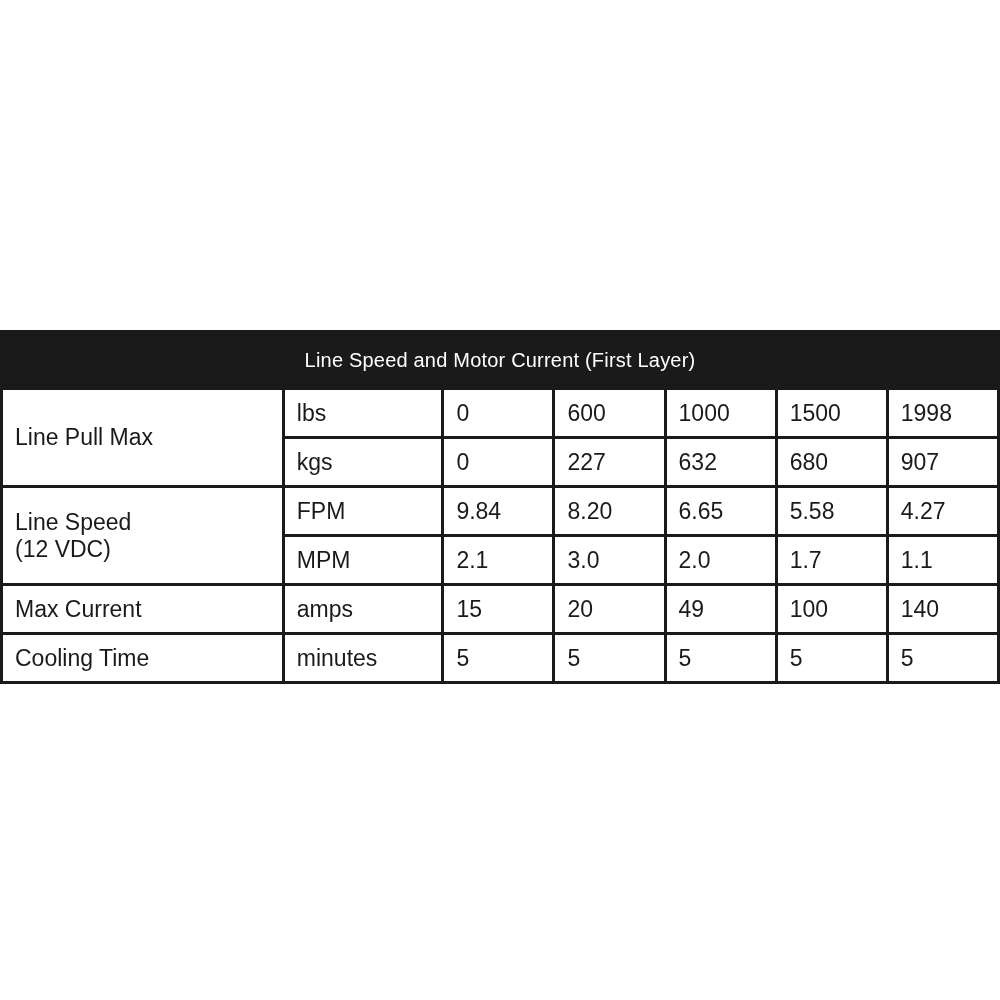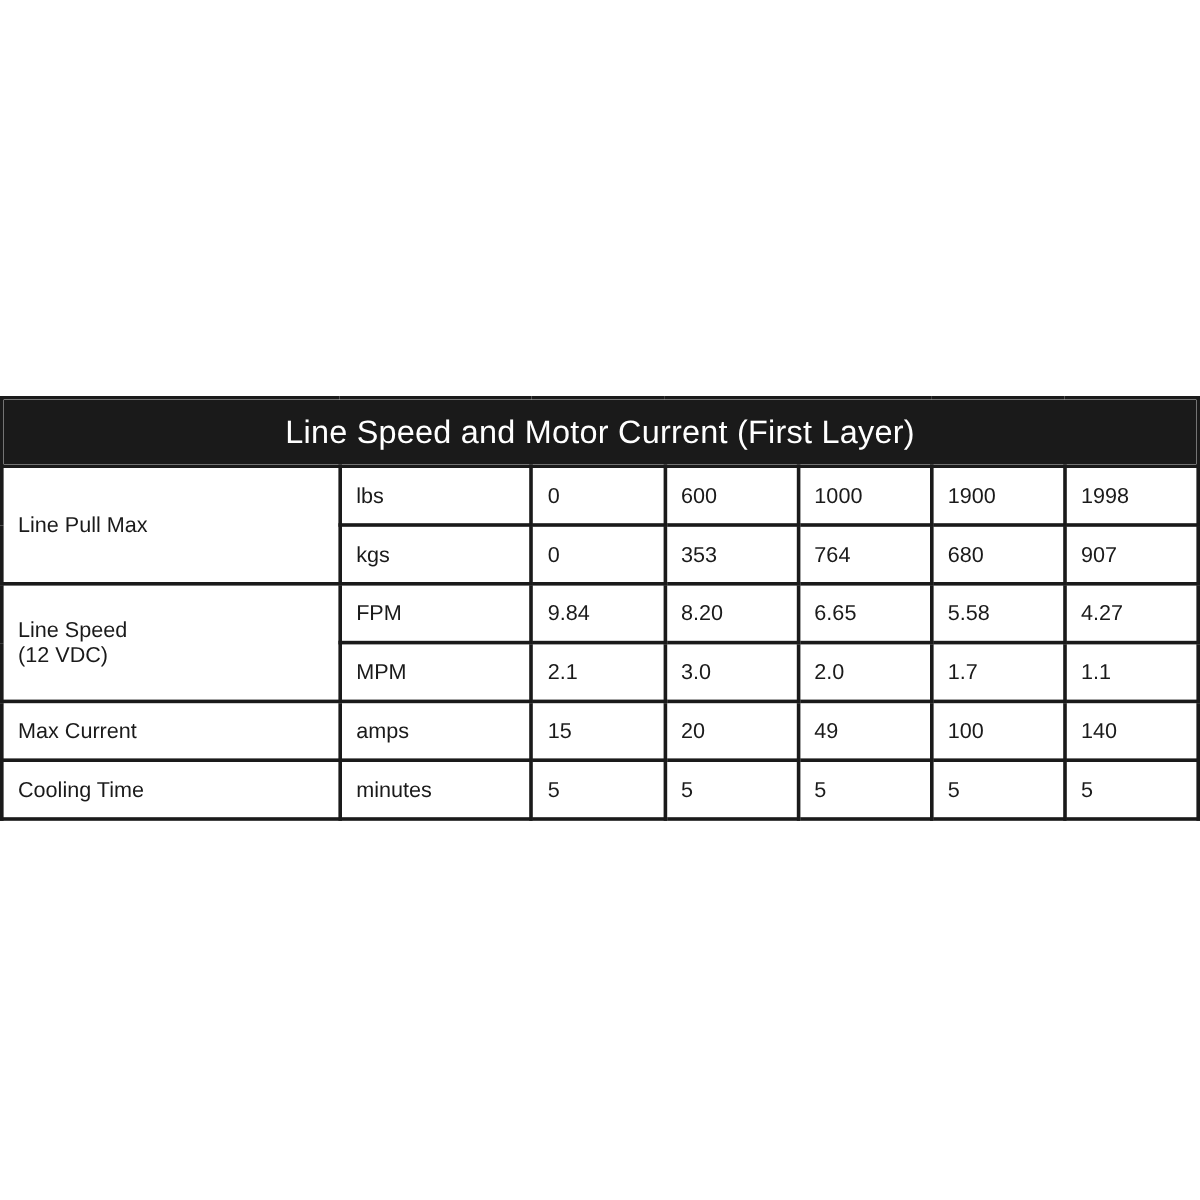--- a/index.html
+++ b/index.html
@@ -29,35 +29,35 @@
     border-collapse: collapse;
     width: 1000px;
     table-layout: fixed;
     background: #ffffff;
   }
 
   table.spec-table td,
   table.spec-table th {
     border: 3px solid #1a1a1a;
     padding: 0 0 0 12px;
-    font-size: 18px;
+    font-size: 23px;
     color: #1a1a1a;
     font-weight: normal;
     text-align: left;
     height: 46px;
     vertical-align: middle;
     background: #ffffff;
     overflow: hidden;
     white-space: nowrap;
   }
 
   table.spec-table tr.title-row th {
     background: #1a1a1a;
     color: #ffffff;
-    font-size: 27px;
+    font-size: 20px;
     text-align: center;
     padding: 0;
     height: 54px;
     border: 3px solid #1a1a1a;
     letter-spacing: 0.2px;
   }
 
   .rowlabel {
     font-size: 23px;
     line-height: 1.15;
@@ -92,29 +92,29 @@
         <tr class="title-row">
           <th colspan="7">Line Speed and Motor Current (First Layer)</th>
         </tr>
 
         <tr>
           <td rowspan="2" class="rowlabel">Line Pull Max</td>
           <td>lbs</td>
           <td>0</td>
           <td>600</td>
           <td>1000</td>
-          <td>1900</td>
+          <td>1500</td>
           <td>1998</td>
         </tr>
 
         <tr>
           <td>kgs</td>
           <td>0</td>
-          <td>353</td>
-          <td>764</td>
+          <td>227</td>
+          <td>632</td>
           <td>680</td>
           <td>907</td>
         </tr>
 
         <tr>
           <td rowspan="2" class="rowlabel">
             <span>Line Speed</span>
             <span class="sub">(12 VDC)</span>
           </td>
           <td>FPM</td>

